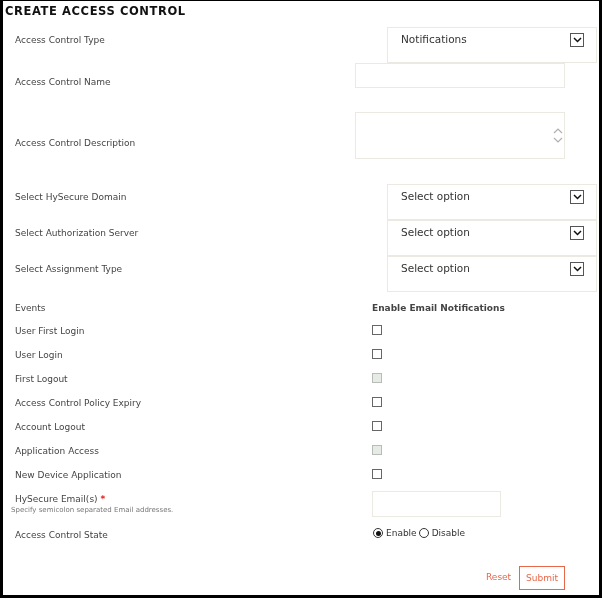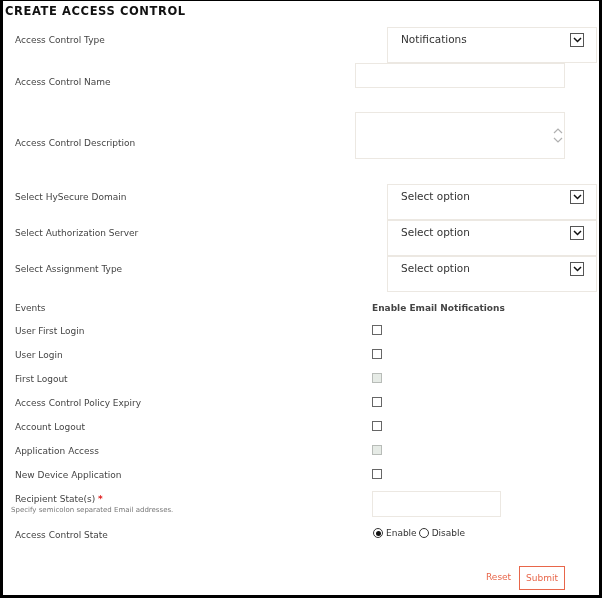--- a/index.html
+++ b/index.html
@@ -150,21 +150,21 @@
 <div class="label" style="top:422px">Account Logout</div>
 <div class="chk" style="top:421px"></div>
 
 <div class="label" style="top:446px">Application Access</div>
 <div class="chk disabled" style="top:445px"></div>
 
 <div class="label" style="top:470px">New Device Application</div>
 <div class="chk" style="top:469px"></div>
 
 <div class="label" style="top:494px">
-  <span>Recipient State(s)</span>
+  <span>HySecure Email(s)</span>
   <span class="req">*</span>
 </div>
 <div class="hint">Specify semicolon separated Email addresses.</div>
 <div class="email"></div>
 
 <div class="label" style="top:530px">Access Control State</div>
 <div class="radio-group">
   <span class="radio">
       <span class="dot"></span>
     </span>

